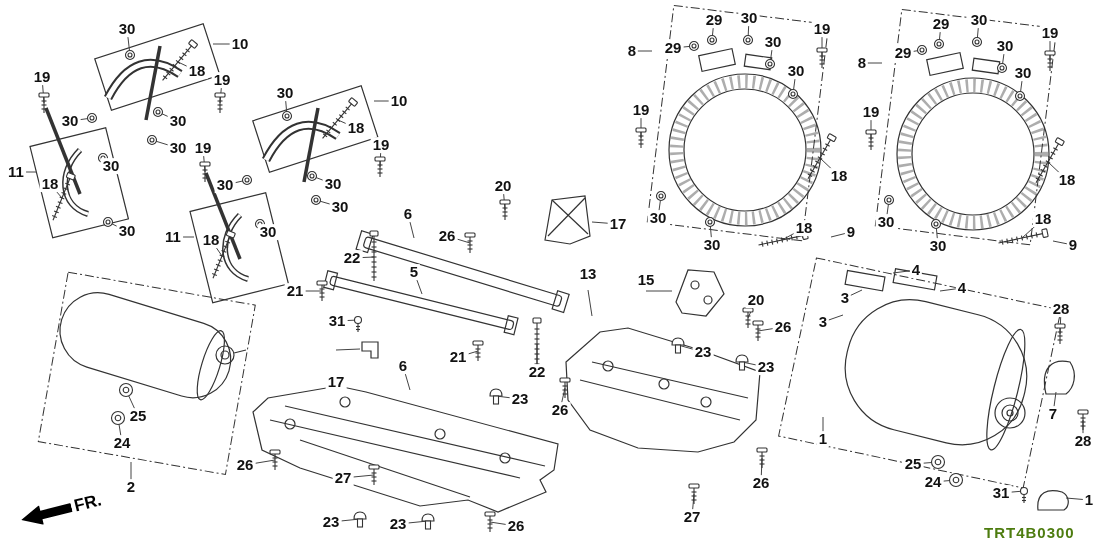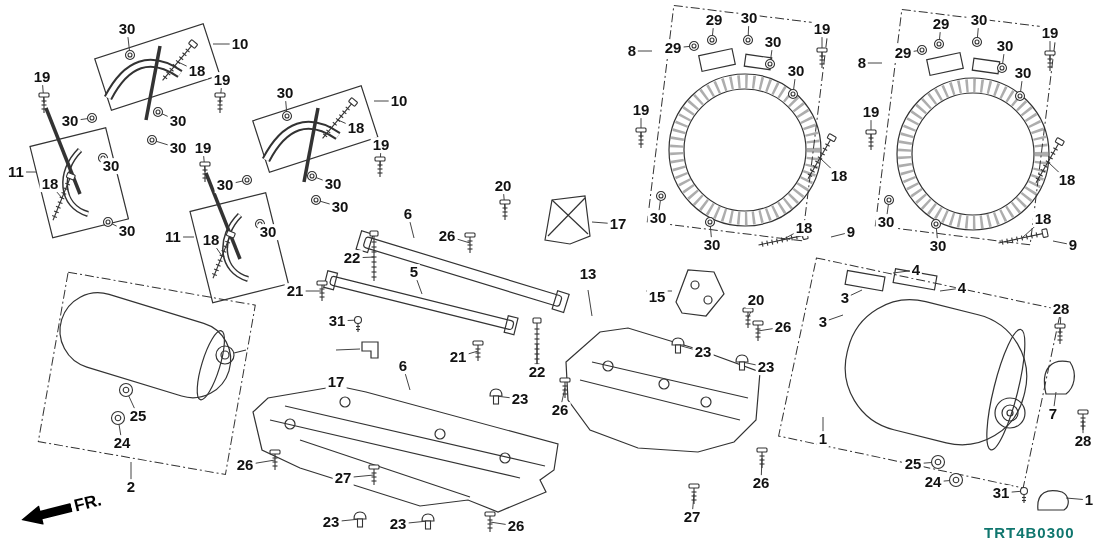--- a/index.html
+++ b/index.html
@@ -23,21 +23,21 @@
     position:absolute;left:20px;top:500px;display:flex;align-items:center;gap:3px;
     transform:rotate(-14deg);
   }
   .fr-arrow{
     width:52px;height:20px;background:#000;
     clip-path:polygon(0 50%,40% 0,40% 28%,100% 28%,100% 72%,40% 72%,40% 100%);
   }
   .fr-text{font-weight:bold;font-size:17px;color:#000;}
   .diagram-code{
     position:absolute;left:984px;top:524px;font-weight:bold;font-size:15px;
-    letter-spacing:1px;color:#0f766e;
+    letter-spacing:1px;color:#4d7c0f;
   }
 </style>
 </head>
 <body>
 
 <div class="stage">
 
   <svg width="1108" height="554" viewBox="0 0 1108 554" xmlns="http://www.w3.org/2000/svg" xmlns:xlink="http://www.w3.org/1999/xlink">
     <defs>
       <g id="f-bolt">
@@ -413,21 +413,21 @@
       <div class="callout" style="left: 447px; top: 236px;">26</div>
       <div class="callout" style="left: 352px; top: 258px;">22</div>
       <div class="callout" style="left: 414px; top: 272px;">5</div>
       <div class="callout" style="left: 295px; top: 291px;">21</div>
       <div class="callout" style="left: 337px; top: 321px;">31</div>
       <div class="callout" style="left: 336px; top: 350px; margin-top: 32px;">17</div>
       <div class="callout" style="left: 403px; top: 366px;">6</div>
       <div class="callout" style="left: 458px; top: 357px;">21</div>
       <div class="callout" style="left: 537px; top: 372px;">22</div>
       <div class="callout" style="left: 588px; top: 274px;">13</div>
-      <div class="callout" style="left: 646px; top: 297px; margin-left: 11px;">15</div>
+      <div class="callout" style="left: 646px; top: 280px;">15</div>
       <div class="callout" style="left: 756px; top: 300px;">20</div>
       <div class="callout" style="left: 783px; top: 327px;">26</div>
       <div class="callout" style="left: 703px; top: 352px;">23</div>
       <div class="callout" style="left: 766px; top: 367px;">23</div>
       <div class="callout" style="left: 560px; top: 410px;">26</div>
       <div class="callout" style="left: 520px; top: 399px;">23</div>
       <div class="callout" style="left: 245px; top: 465px;">26</div>
       <div class="callout" style="left: 343px; top: 478px;">27</div>
       <div class="callout" style="left: 331px; top: 522px;">23</div>
       <div class="callout" style="left: 398px; top: 524px;">23</div>

